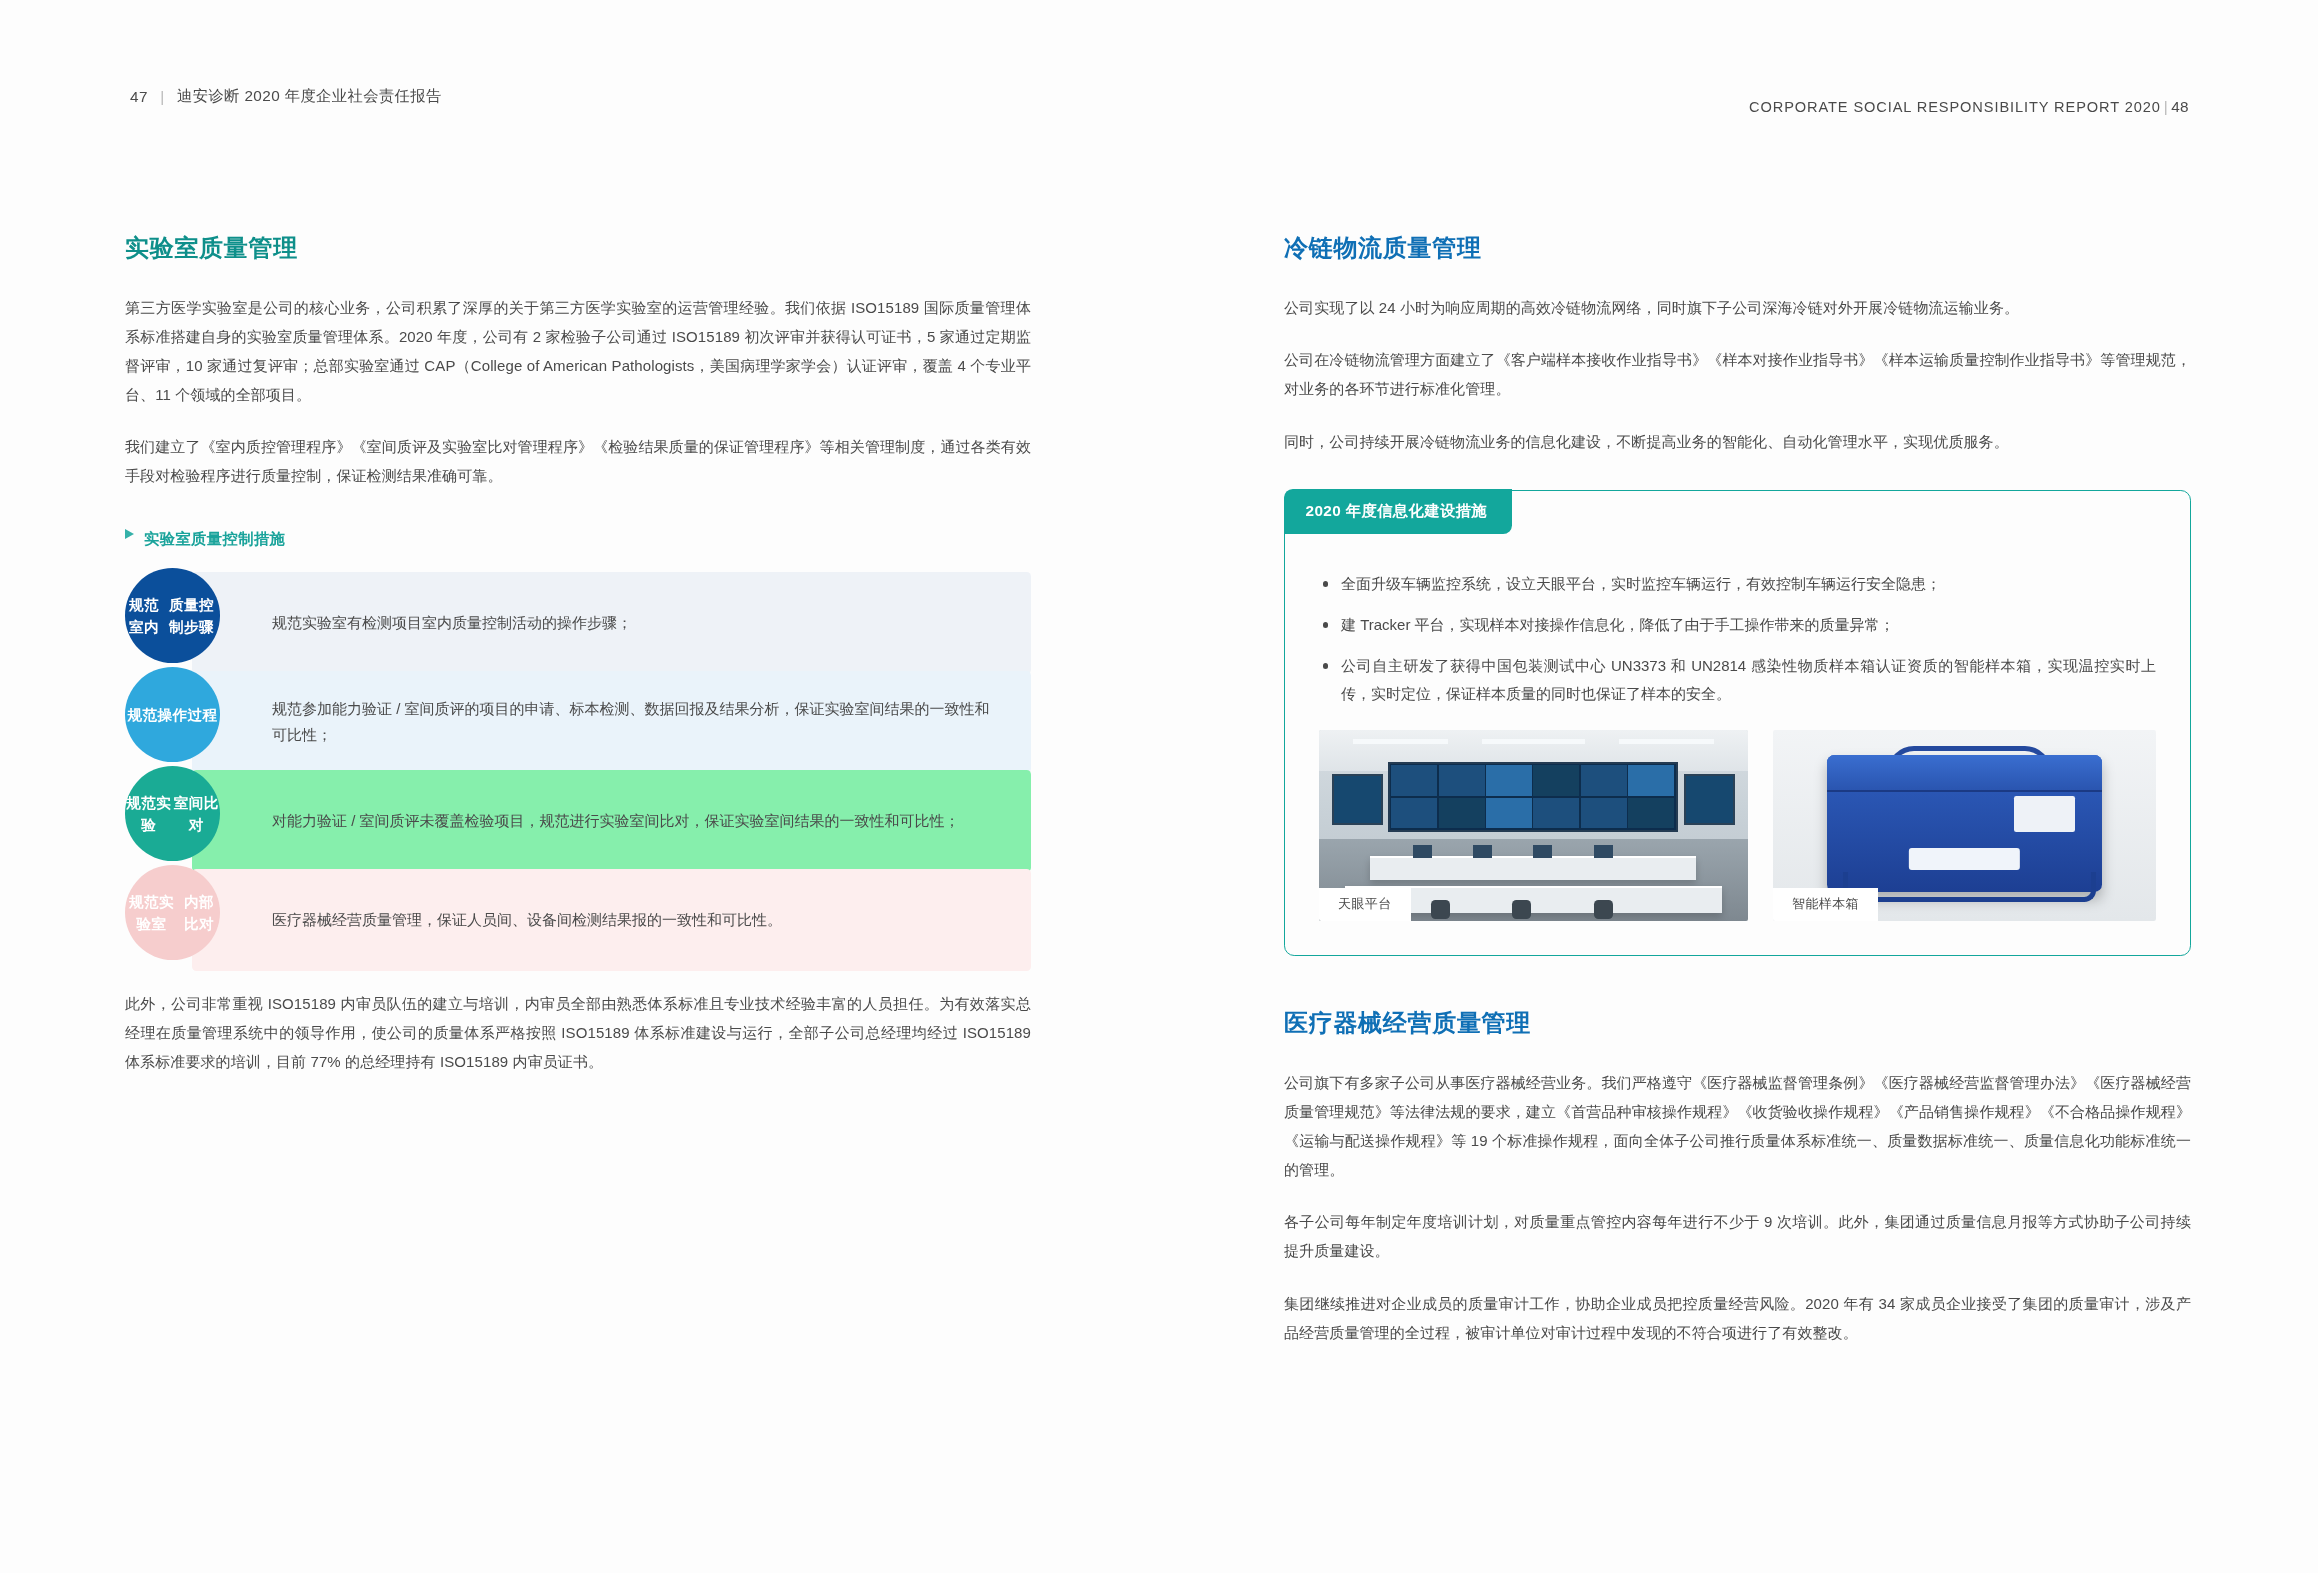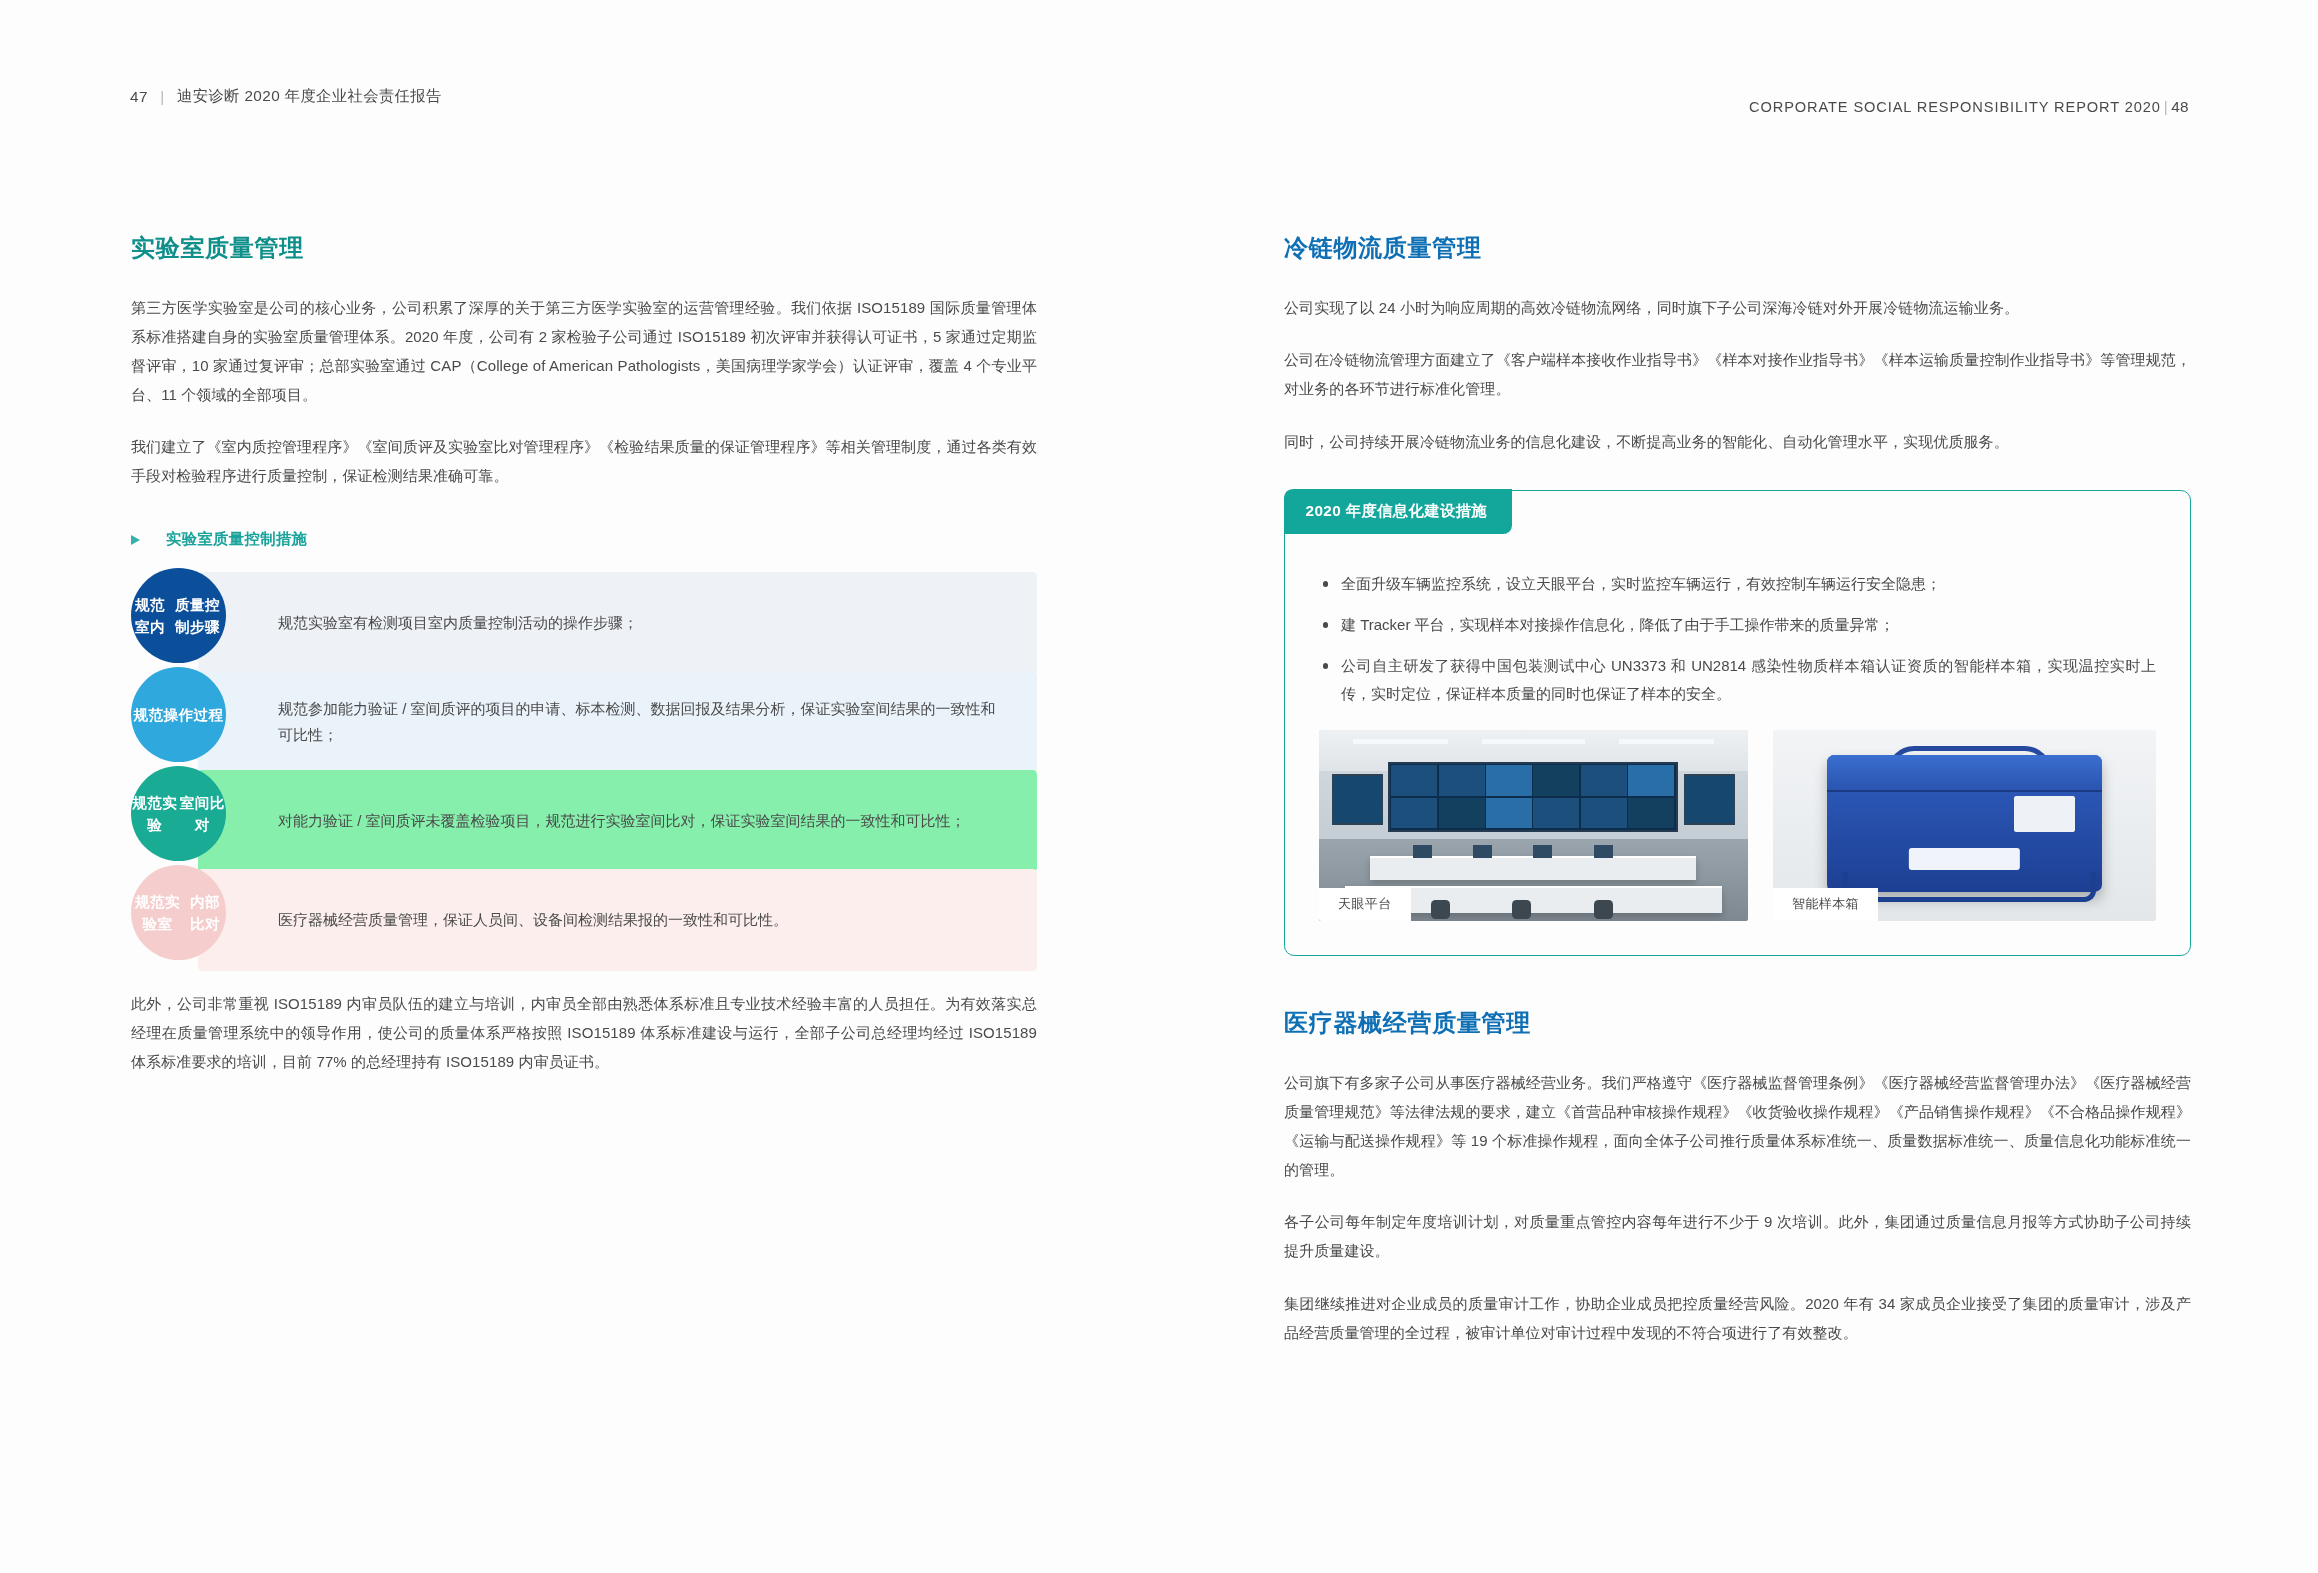--- a/index.html
+++ b/index.html
@@ -50,21 +50,21 @@
     gap: 3px;
     white-space: nowrap;
   }
   .sep { color: #b9b9b9; }
   .hdr-num { color: #4a4a4a; }
   .hdr-en { letter-spacing: 0.9px; font-size: 14.6px; }
 
   
   .col-left {
     position: absolute;
-    left: 131px;
+    left: 125px;
     top: 232px;
     width: 906px;
   }
   .col-right {
     position: absolute;
     left: 1284px;
     top: 232px;
     width: 907px;
   }
 
@@ -83,22 +83,21 @@
     color: #4a4a4a;
     margin: 0 0 23.4px 0;
     text-align: justify;
     letter-spacing: 0.1px;
   }
   p.body:last-child { margin-bottom: 0; }
 
   
   .subhead {
     display: flex;
-    align-items: center;
-    gap: 26px;
+    gap: 10px;
     margin: 39px 0 22px 0;
   }
   .tri {
     width: 0; height: 0;
     border-left: 9.5px solid #12a39a;
     border-top: 5.8px solid transparent;
     border-bottom: 5.8px solid transparent;
     opacity: .85;
   }
   .subhead-text {

